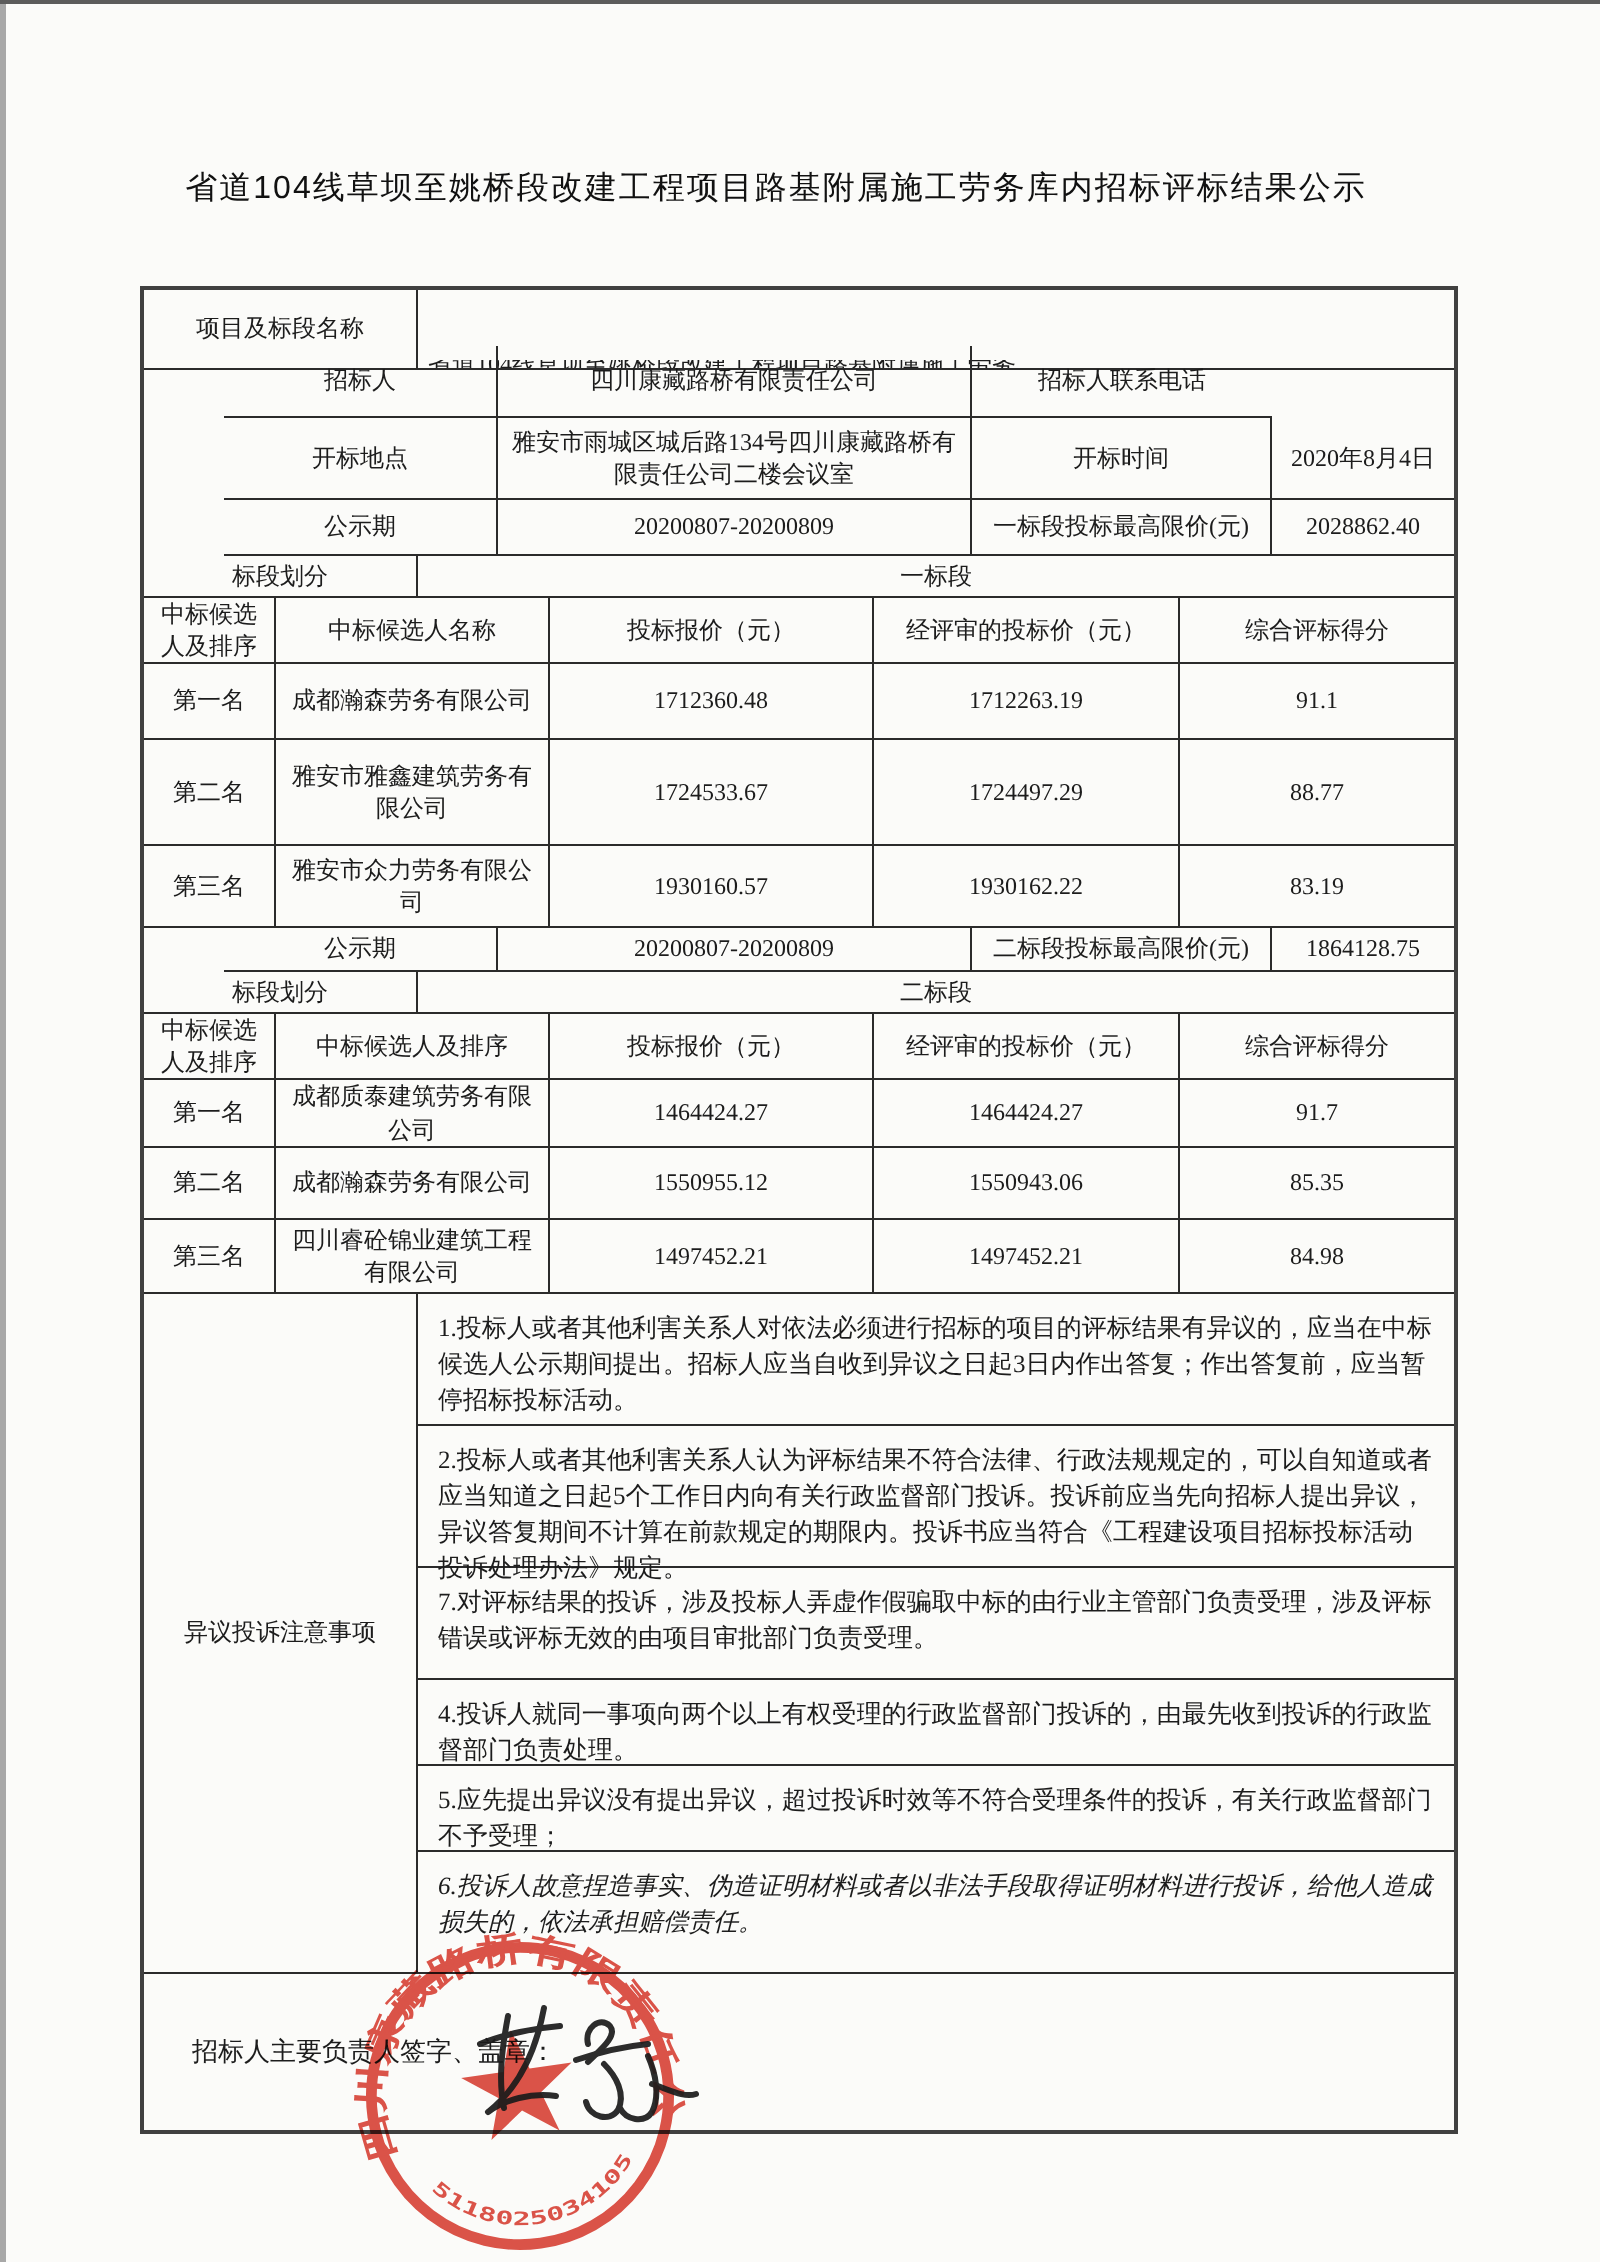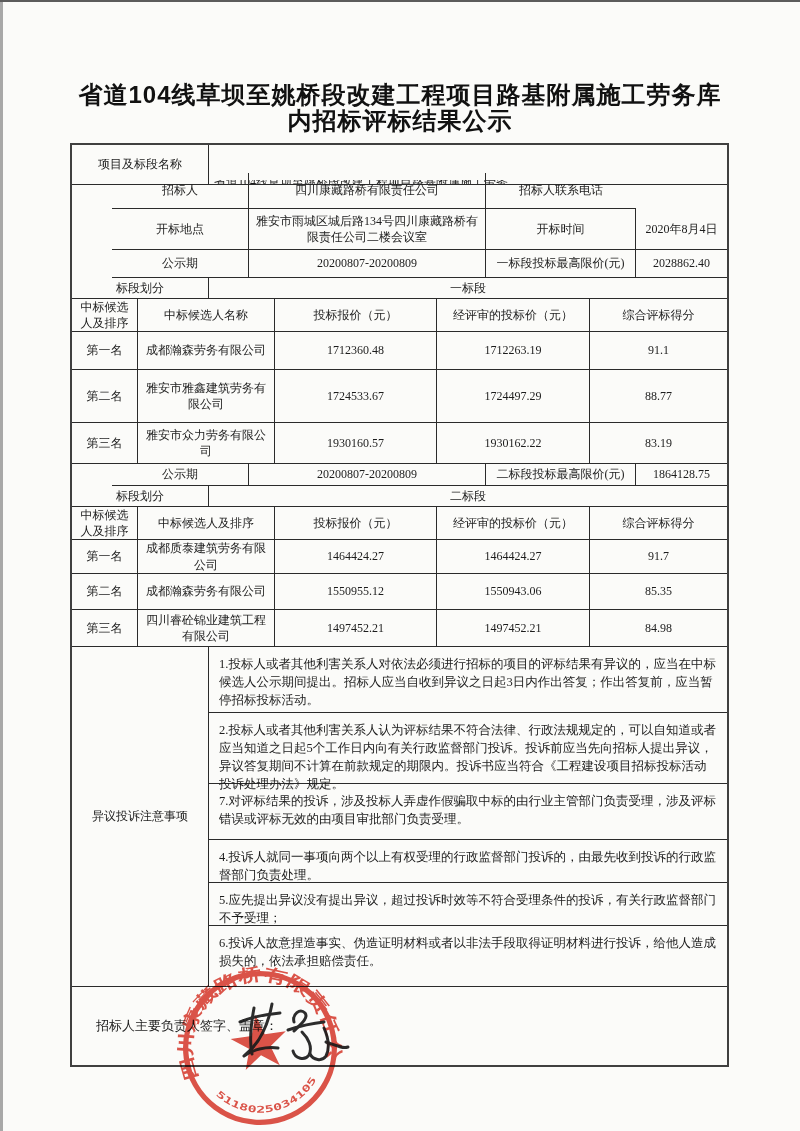--- a/index.html
+++ b/index.html
@@ -12,24 +12,24 @@
     position:relative;
     width:800px;height:1131px;
     margin:0 auto;
     background:#fbfbf9;
     color:#1c1c1c;
     overflow:hidden;
     box-shadow:inset 0 2px 0 #5c5c5c, inset 3px 0 0 #a8a8a8;
   }
   .doc-title{
     position:absolute;
-    left:72px;top:82px;width:656px;
+    left:60px;top:82px;width:656px;
     font-family:"Liberation Sans","DejaVu Sans",sans-serif;
-    font-weight:bold;
-    font-size:24px;line-height:26px;
+    font-weight:normal;
+    font-size:16px;line-height:26px;
     letter-spacing:1px;
     text-align:center;
     color:#111;
   }
   .tbl{
     position:absolute;
     left:70px;top:143px;width:659px;
     border:2px solid #404040;
     box-sizing:border-box;
     font-size:12px;line-height:1.35;
@@ -56,21 +56,21 @@
     display:flex;flex-direction:column;
     padding:0;align-items:center;
   }
   .note-item{
     border-bottom:1.5px solid #2b2b2b;
     padding:8px 10px 6px 10px;
     text-align:left;
     font-size:12.5px;line-height:18px;
     box-sizing:border-box;
   }
-  .note-item:last-child{border-bottom:none;flex:1;}
+  .note-item:last-child{border-bottom:none;flex:1;font-style:italic;}
   .sig-cell{
     justify-content:flex-start;text-align:left;
     padding-left:24px;
     font-size:13px;
   }
   .seal{
     position:absolute;left:172px;top:960px;
     width:176px;height:176px;
     transform:rotate(-8deg);
     opacity:.87;

